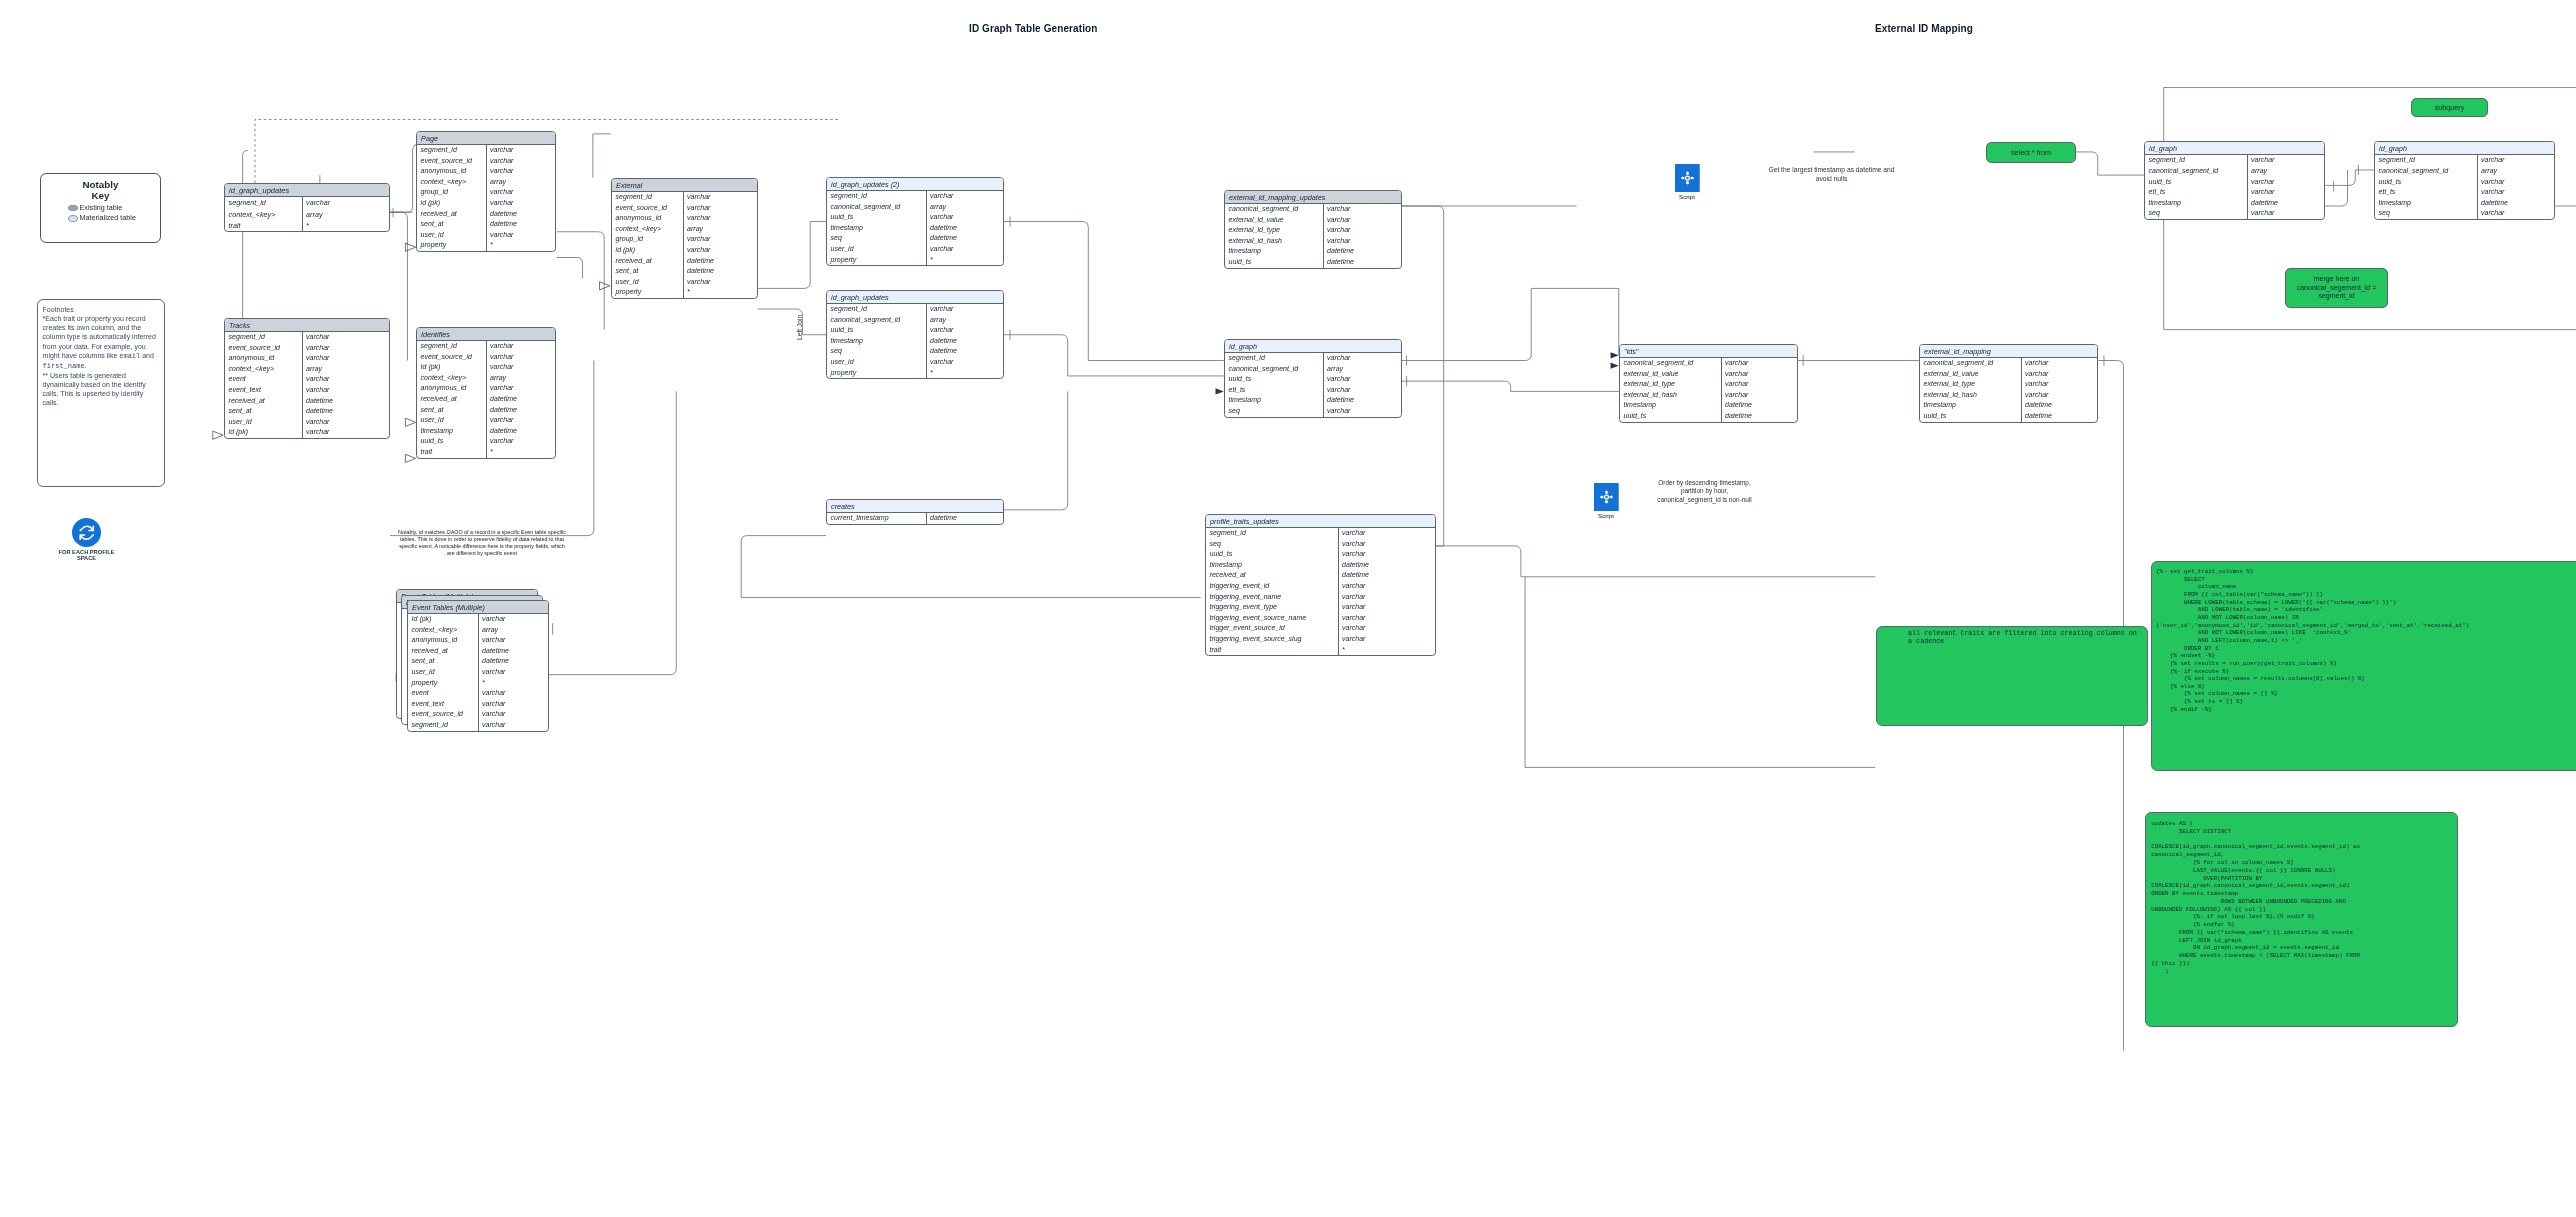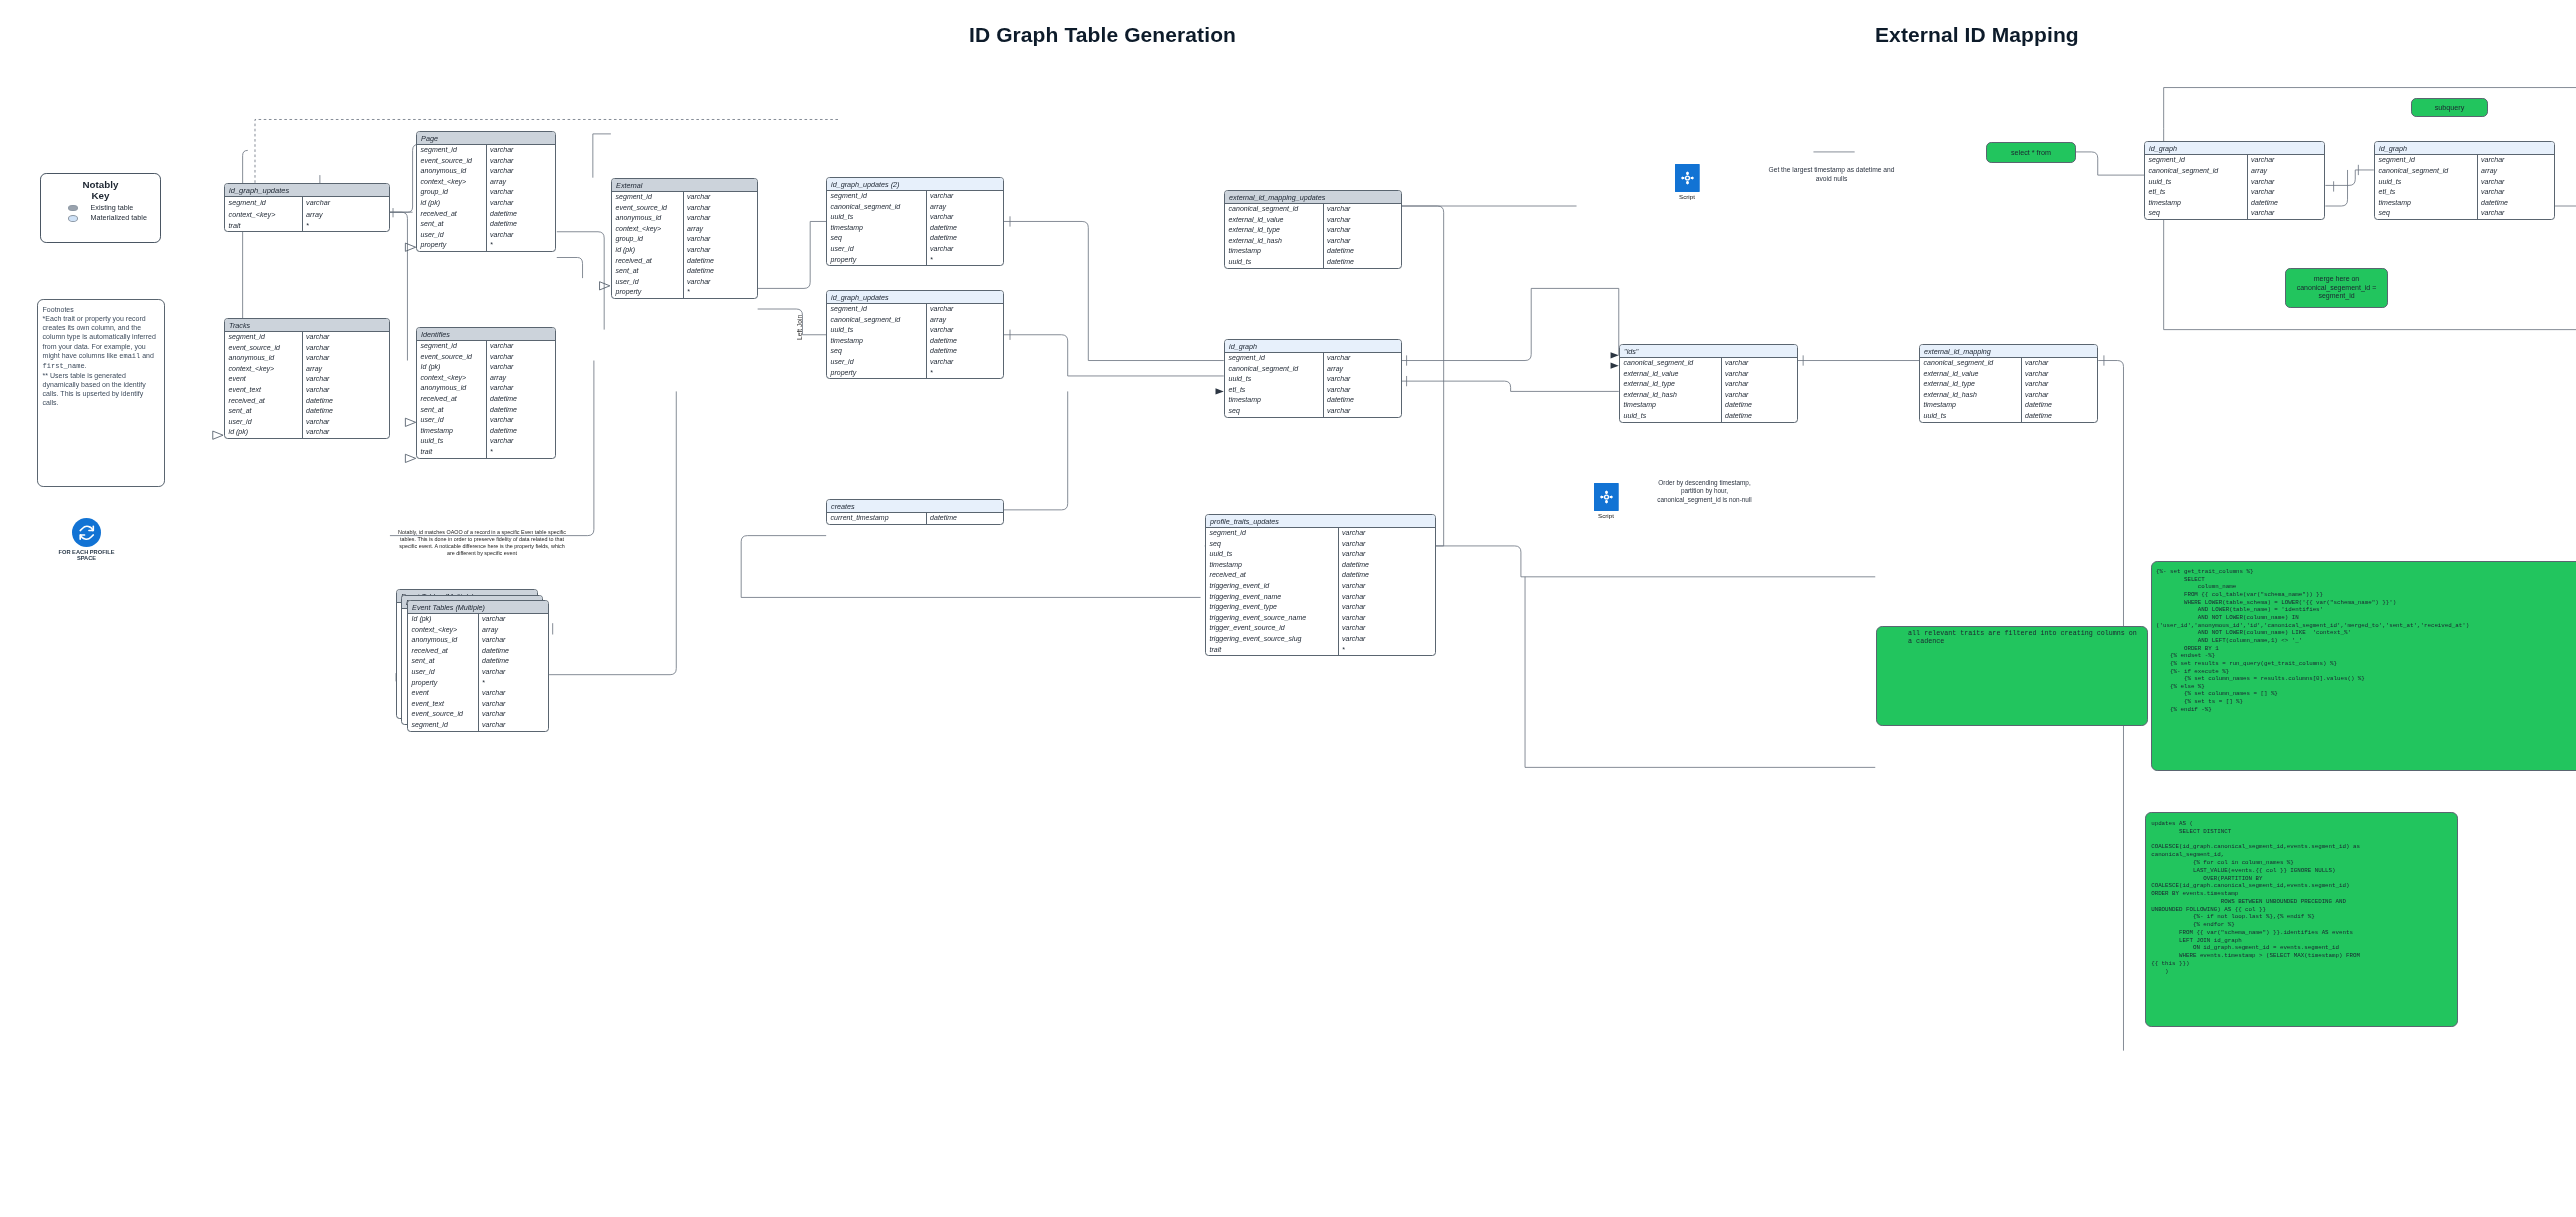--- a/index.html
+++ b/index.html
@@ -5,21 +5,21 @@
   * { box-sizing: border-box; }
   html, body { margin:0; padding:0; background:#ffffff; }
   body {
     width:3356px; height:1217px; position:relative; overflow:hidden;
     font-family:"Liberation Sans", sans-serif; color:#1b2430;
   }
   #canvas { position:absolute; inset:0; }
   svg.wires { position:absolute; left:0; top:0; width:3356px; height:1217px; pointer-events:none; }
 
   .section-title {
-    position:absolute; font-size:21px; font-weight:bold; color:#0d1b2a;
+    position:absolute; font-size:10px; font-weight:bold; color:#0d1b2a;
     letter-spacing:0.1px; white-space:nowrap;
   }
 
   
   .tbl {
     position:absolute; background:#fff; border:0.7px solid #5a6570;
     border-radius:3.6px; overflow:hidden;
     box-shadow:0 0 0 0 rgba(0,0,0,0);
   }
   .tbl .hdr {
@@ -44,21 +44,21 @@
   .note.code {
     font-family:"Liberation Mono", monospace; white-space:pre; text-align:left;
     align-items:flex-start; justify-content:flex-start; border-radius:6.2px;
     overflow:hidden;
   }
   .plain-label { position:absolute; text-align:center; line-height:1.3; }
 
   
   .keybox { position:absolute; background:#fff; border:0.8px solid #4a5663; border-radius:6.2px; }
   .key-title { text-align:center; font-weight:bold; line-height:1.15; }
-  .key-row { display:flex; align-items:center; gap:13px; margin-top:2.1px; }
+  .key-row { display:flex; align-items:center; gap:2px; margin-top:2.1px; }
   .swatch { width:9.8px; height:6.7px; border-radius:50%; border:0.5px solid #8d98a4; flex:0 0 auto; }
   .swatch.existing { background:#9aa3ae; }
   .swatch.materialized { background:#cfe2f7; }
   .key-lbl { line-height:1.15; }
 
   
   .script { position:absolute; text-align:center; }
   .script .glyph {
     width:25px; height:28px; margin:0 auto; background:#1273d4;
     clip-path: polygon(0% 0%, 100% 0%, 100% 100%, 0% 100%);

